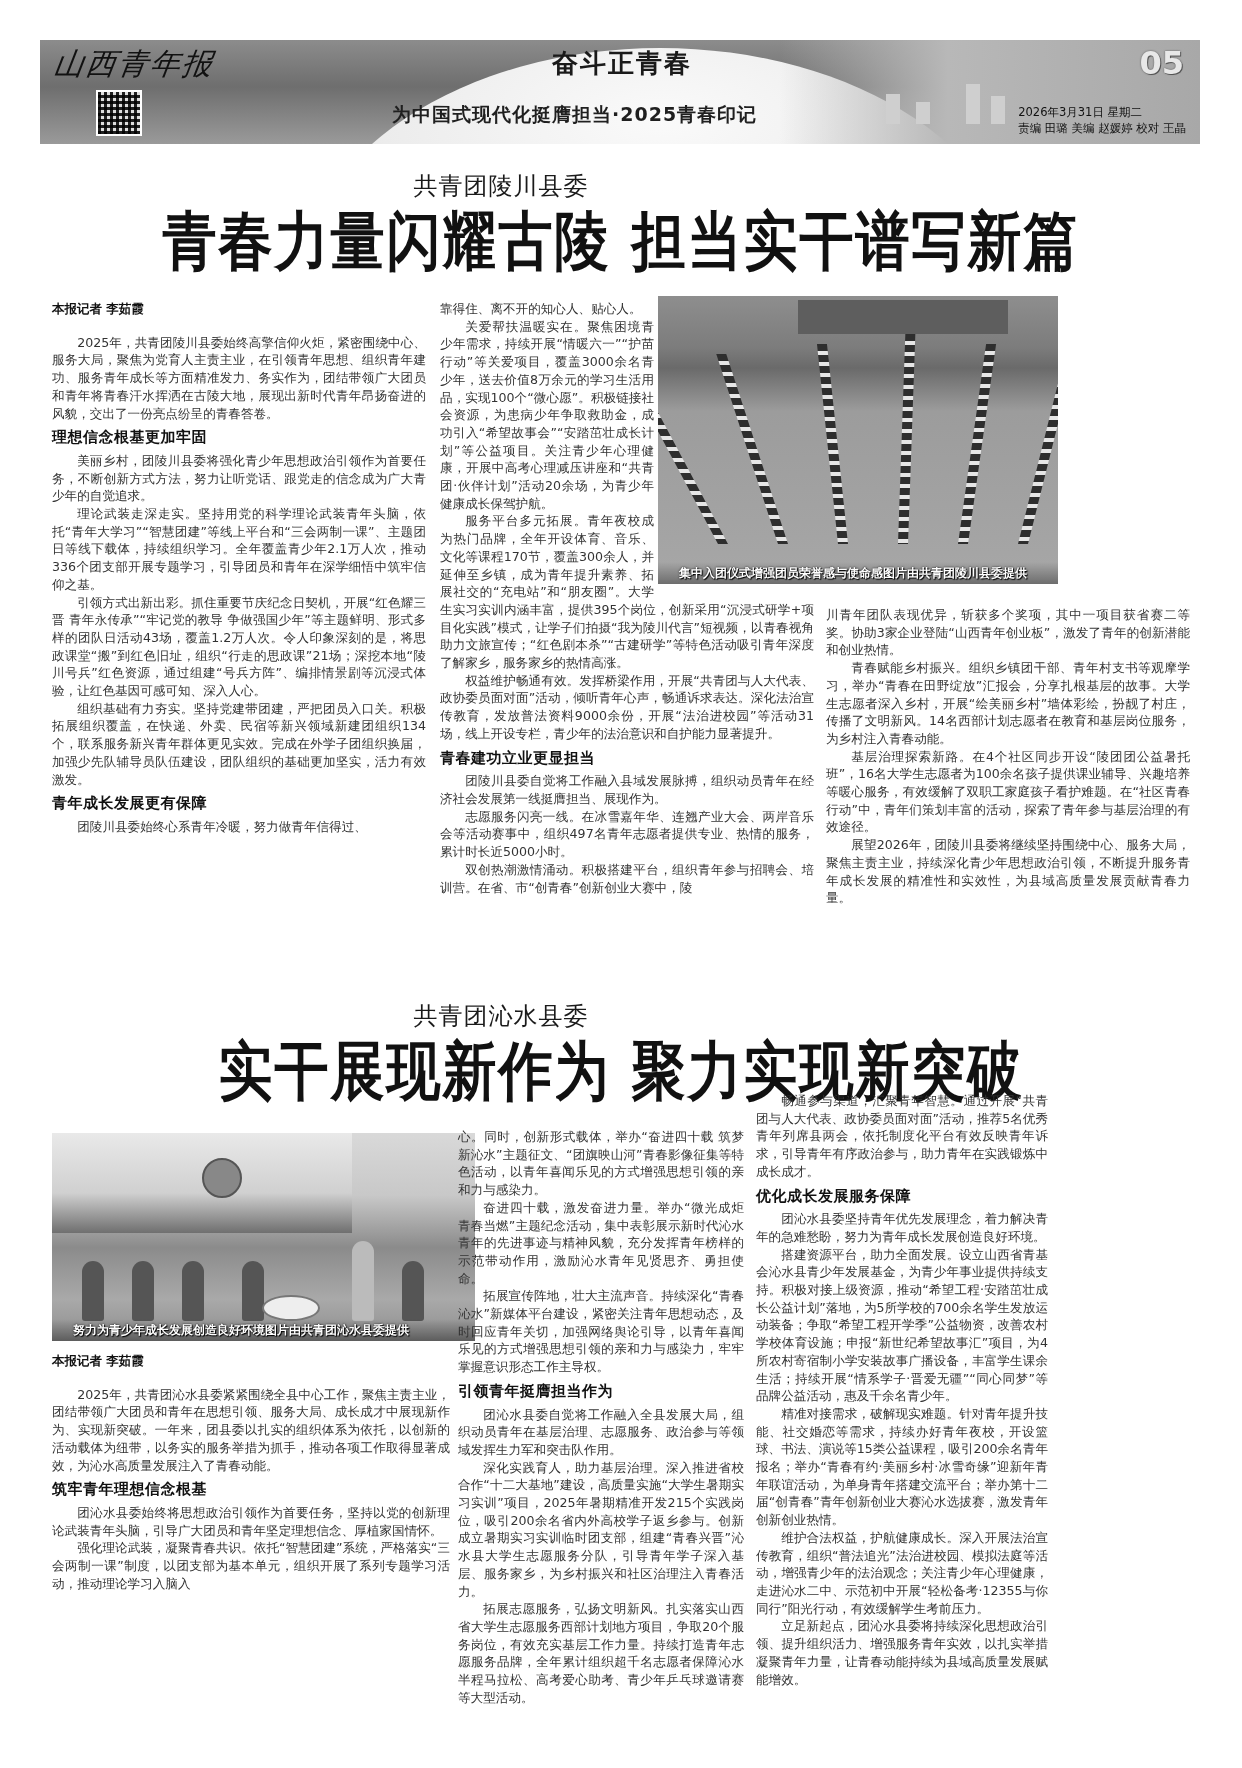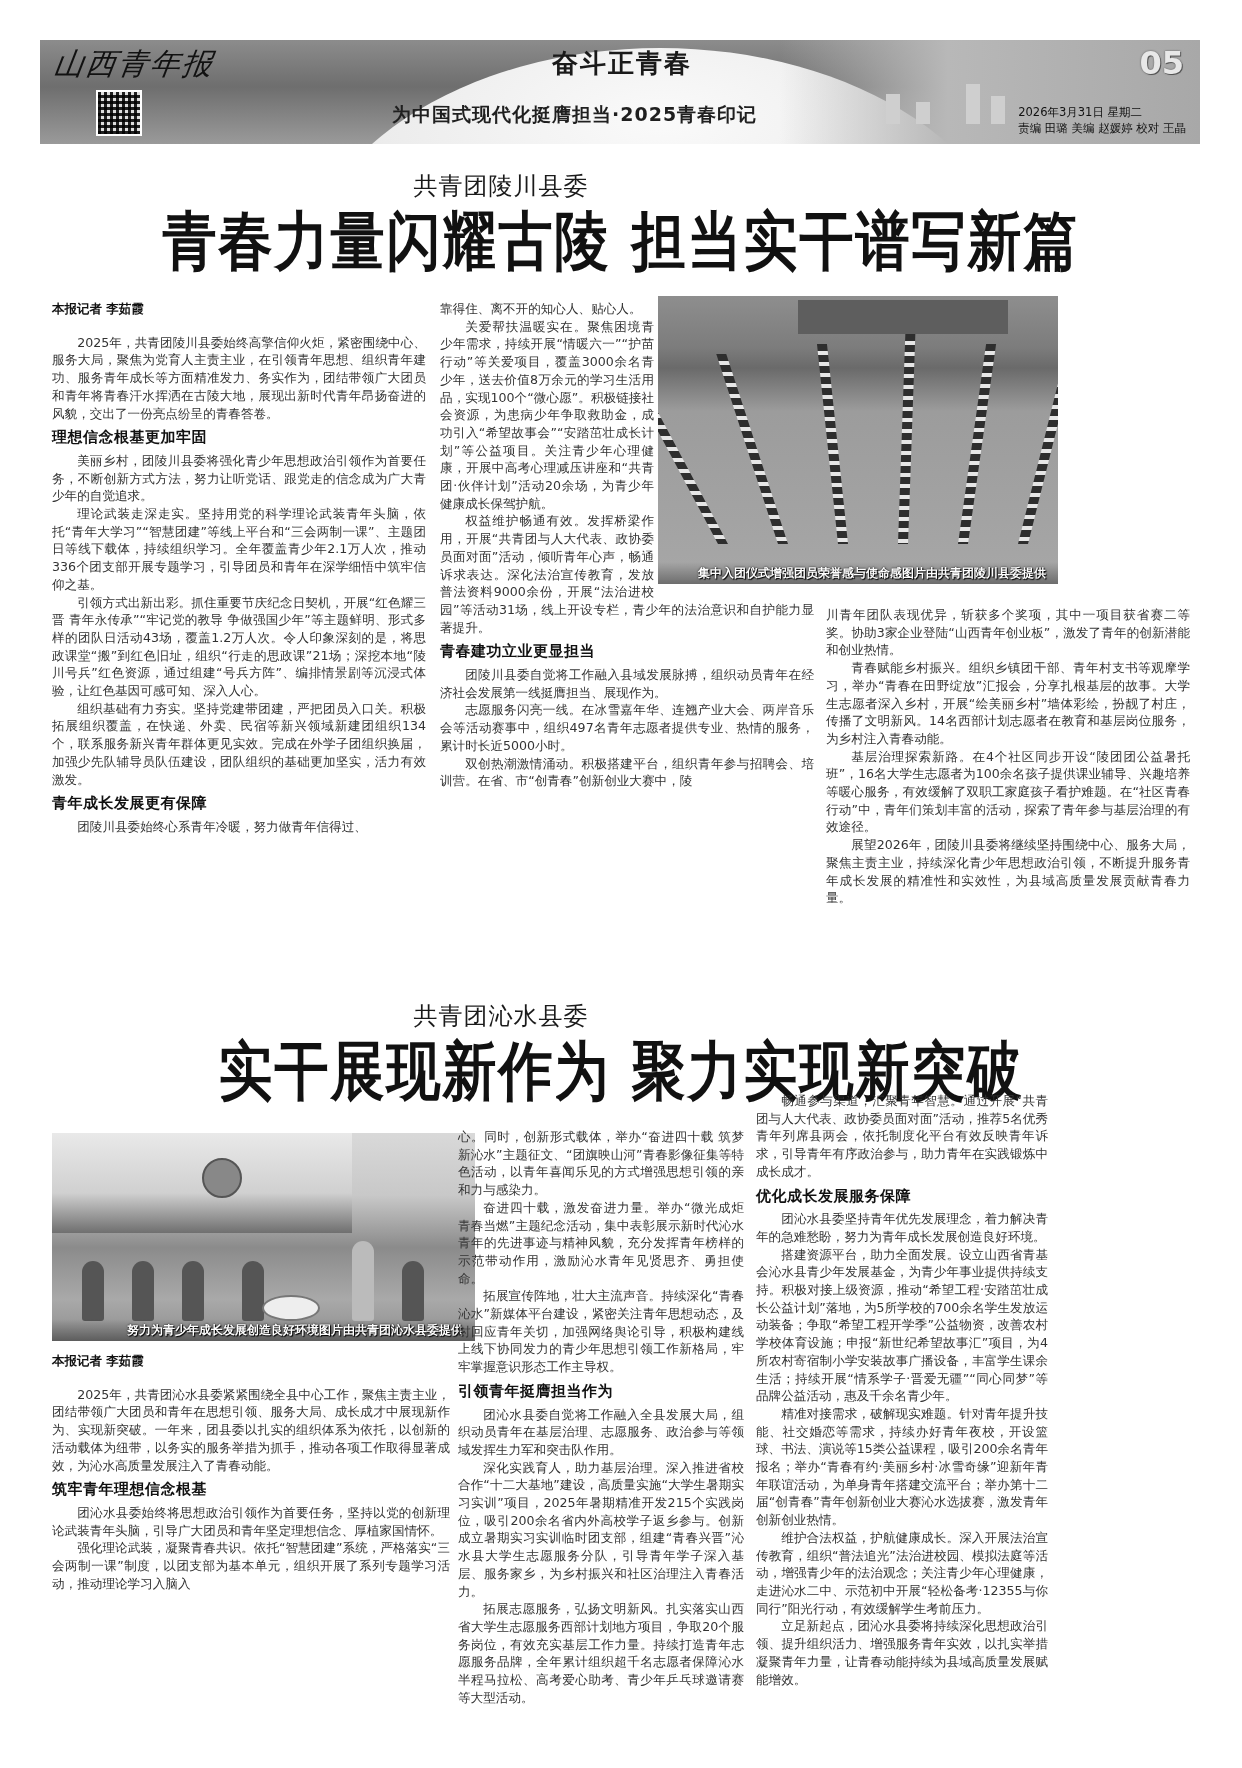--- a/index.html
+++ b/index.html
@@ -40,22 +40,22 @@
   .col h3 { font-family: "DejaVu Serif", serif; font-size: 15px; font-weight: bold; color: #111; margin: 7px 0 5px; letter-spacing: 0.5px; }
   .byline { font-weight: bold; font-size: 12.5px; color: #111; margin-bottom: 16px; }
 
   
   .photo { position: absolute; overflow: hidden; background: #8a8a8a; }
   .photo1 { left: 658px; top: 296px; width: 400px; height: 288px;
     background: linear-gradient(180deg, #8e8e8e 0%, #7c7c7c 18%, #6a6a6a 25%, #9c9c9c 40%, #a7a7a7 100%); }
   .photo1 .banner { position: absolute; left: 140px; top: 4px; width: 210px; height: 34px; background: #5e5e5e; color: #f0f0f0; font-size: 7px; text-align: center; padding-top: 10px; }
   .photo1 .row { position: absolute; bottom: 40px; width: 10px; background: repeating-linear-gradient(180deg, #2e2e2e 0 7px, #e6e6e6 7px 11px); transform-origin: bottom; }
   .caption { position: absolute; bottom: 0; left: 0; right: 0; height: 22px; font-size: 12px; font-weight: bold; color: #fff;
-    font-family: "DejaVu Sans", sans-serif; padding: 3px 12px; background: linear-gradient(180deg, rgba(0,0,0,0) 0%, rgba(0,0,0,0.35) 100%);
-    text-shadow: 0 0 2px #000, 1px 1px 1px #000; white-space: nowrap; display: flex; justify-content: flex-end; }
+    font-family: "DejaVu Sans", sans-serif; padding: 3px 21px; background: linear-gradient(180deg, rgba(0,0,0,0) 0%, rgba(0,0,0,0.35) 100%);
+    text-shadow: 0 0 2px #000, 1px 1px 1px #000; white-space: nowrap; display: flex; justify-content: flex-start; }
   .photo2 { left: 52px; top: 1133px; width: 423px; height: 208px;
     background: linear-gradient(180deg, #d9d9d9 0%, #c8c8c8 30%, #8b8b8b 55%, #a9a9a9 80%, #8e8e8e 100%); }
   .photo2 .bldg { position: absolute; left: 0; top: 0; width: 300px; height: 100px; background: linear-gradient(180deg,#e9e9e9 0,#d0d0d0 60%,#6f6f6f 100%); }
   .photo2 .ball { position: absolute; left: 150px; top: 25px; width: 40px; height: 40px; border-radius: 50%; background: #888; border: 2px solid #555; }
   .photo2 .drum { position: absolute; left: 210px; top: 162px; width: 58px; height: 26px; border-radius: 50%; background: #eee; border: 2px solid #777; }
   .photo2 .kid { position: absolute; bottom: 20px; width: 22px; height: 60px; border-radius: 11px 11px 3px 3px; background: #555; }
 </style>
 </head>
 <body>
 
@@ -89,20 +89,21 @@
   <p>引领方式出新出彩。抓住重要节庆纪念日契机，开展“红色耀三晋 青年永传承”“牢记党的教导 争做强国少年”等主题鲜明、形式多样的团队日活动43场，覆盖1.2万人次。令人印象深刻的是，将思政课堂“搬”到红色旧址，组织“行走的思政课”21场；深挖本地“陵川号兵”红色资源，通过组建“号兵方阵”、编排情景剧等沉浸式体验，让红色基因可感可知、深入人心。</p>
   <p>组织基础有力夯实。坚持党建带团建，严把团员入口关。积极拓展组织覆盖，在快递、外卖、民宿等新兴领域新建团组织134个，联系服务新兴青年群体更见实效。完成在外学子团组织换届，加强少先队辅导员队伍建设，团队组织的基础更加坚实，活力有效激发。</p>
   <h3>青年成长发展更有保障</h3>
   <p>团陵川县委始终心系青年冷暖，努力做青年信得过、</p>
 </div>
 
 <div class="col" style="left:440px; top:300px; width:374px;">
   <div style="float:right; width:160px; height:296px;"></div>
   <p class="noindent">靠得住、离不开的知心人、贴心人。</p>
   <p>关爱帮扶温暖实在。聚焦困境青少年需求，持续开展“情暖六一”“护苗行动”等关爱项目，覆盖3000余名青少年，送去价值8万余元的学习生活用品，实现100个“微心愿”。积极链接社会资源，为患病少年争取救助金，成功引入“希望故事会”“安踏茁壮成长计划”等公益项目。关注青少年心理健康，开展中高考心理减压讲座和“共青团·伙伴计划”活动20余场，为青少年健康成长保驾护航。</p>
+  <p>服务平台多元拓展。青年夜校成为热门品牌，全年开设体育、音乐、文化等课程170节，覆盖300余人，并延伸至乡镇，成为青年提升素养、拓展社交的“充电站”和“朋友圈”。大学生实习实训内涵丰富，提供395个岗位，创新采用“沉浸式研学+项目化实践”模式，让学子们拍摄“我为陵川代言”短视频，以青春视角助力文旅宣传；“红色剧本杀”“古建研学”等特色活动吸引青年深度了解家乡，服务家乡的热情高涨。</p>
   <p>权益维护畅通有效。发挥桥梁作用，开展“共青团与人大代表、政协委员面对面”活动，倾听青年心声，畅通诉求表达。深化法治宣传教育，发放普法资料9000余份，开展“法治进校园”等活动31场，线上开设专栏，青少年的法治意识和自护能力显著提升。</p>
   <h3>青春建功立业更显担当</h3>
   <p>团陵川县委自觉将工作融入县域发展脉搏，组织动员青年在经济社会发展第一线挺膺担当、展现作为。</p>
   <p>志愿服务闪亮一线。在冰雪嘉年华、连翘产业大会、两岸音乐会等活动赛事中，组织497名青年志愿者提供专业、热情的服务，累计时长近5000小时。</p>
   <p>双创热潮激情涌动。积极搭建平台，组织青年参与招聘会、培训营。在省、市“创青春”创新创业大赛中，陵</p>
 </div>
 
 <div class="photo photo1">
   <div class="banner"></div>
   <div class="row" style="left:60px;height:170px;transform:skewX(28deg);"></div>
@@ -147,21 +148,21 @@
   <div class="byline">本报记者 李茹霞</div>
   <p>2025年，共青团沁水县委紧紧围绕全县中心工作，聚焦主责主业，团结带领广大团员和青年在思想引领、服务大局、成长成才中展现新作为、实现新突破。一年来，团县委以扎实的组织体系为依托，以创新的活动载体为纽带，以务实的服务举措为抓手，推动各项工作取得显著成效，为沁水高质量发展注入了青春动能。</p>
   <h3>筑牢青年理想信念根基</h3>
   <p>团沁水县委始终将思想政治引领作为首要任务，坚持以党的创新理论武装青年头脑，引导广大团员和青年坚定理想信念、厚植家国情怀。</p>
   <p>强化理论武装，凝聚青春共识。依托“智慧团建”系统，严格落实“三会两制一课”制度，以团支部为基本单元，组织开展了系列专题学习活动，推动理论学习入脑入</p>
 </div>
 
 <div class="col" style="left:458px; top:1128px; width:286px;">
   <p class="noindent">心。同时，创新形式载体，举办“奋进四十载 筑梦新沁水”主题征文、“团旗映山河”青春影像征集等特色活动，以青年喜闻乐见的方式增强思想引领的亲和力与感染力。</p>
   <p>奋进四十载，激发奋进力量。举办“微光成炬 青春当燃”主题纪念活动，集中表彰展示新时代沁水青年的先进事迹与精神风貌，充分发挥青年榜样的示范带动作用，激励沁水青年见贤思齐、勇担使命。</p>
-  <p>拓展宣传阵地，壮大主流声音。持续深化“青春沁水”新媒体平台建设，紧密关注青年思想动态，及时回应青年关切，加强网络舆论引导，积极构建线上线下协同发力的青少年思想引领工作新格局，牢牢掌握意识形态工作主导权。</p>
+  <p>拓展宣传阵地，壮大主流声音。持续深化“青春沁水”新媒体平台建设，紧密关注青年思想动态，及时回应青年关切，加强网络舆论引导，以青年喜闻乐见的方式增强思想引领的亲和力与感染力，牢牢掌握意识形态工作主导权。</p>
   <h3>引领青年挺膺担当作为</h3>
   <p>团沁水县委自觉将工作融入全县发展大局，组织动员青年在基层治理、志愿服务、政治参与等领域发挥生力军和突击队作用。</p>
   <p>深化实践育人，助力基层治理。深入推进省校合作“十二大基地”建设，高质量实施“大学生暑期实习实训”项目，2025年暑期精准开发215个实践岗位，吸引200余名省内外高校学子返乡参与。创新成立暑期实习实训临时团支部，组建“青春兴晋”沁水县大学生志愿服务分队，引导青年学子深入基层、服务家乡，为乡村振兴和社区治理注入青春活力。</p>
   <p>拓展志愿服务，弘扬文明新风。扎实落实山西省大学生志愿服务西部计划地方项目，争取20个服务岗位，有效充实基层工作力量。持续打造青年志愿服务品牌，全年累计组织超千名志愿者保障沁水半程马拉松、高考爱心助考、青少年乒乓球邀请赛等大型活动。</p>
 </div>
 
 <div class="col" style="left:756px; top:1092px; width:292px;">
   <p>畅通参与渠道，汇聚青年智慧。通过开展“共青团与人大代表、政协委员面对面”活动，推荐5名优秀青年列席县两会，依托制度化平台有效反映青年诉求，引导青年有序政治参与，助力青年在实践锻炼中成长成才。</p>
   <h3>优化成长发展服务保障</h3>
   <p>团沁水县委坚持青年优先发展理念，着力解决青年的急难愁盼，努力为青年成长发展创造良好环境。</p>

